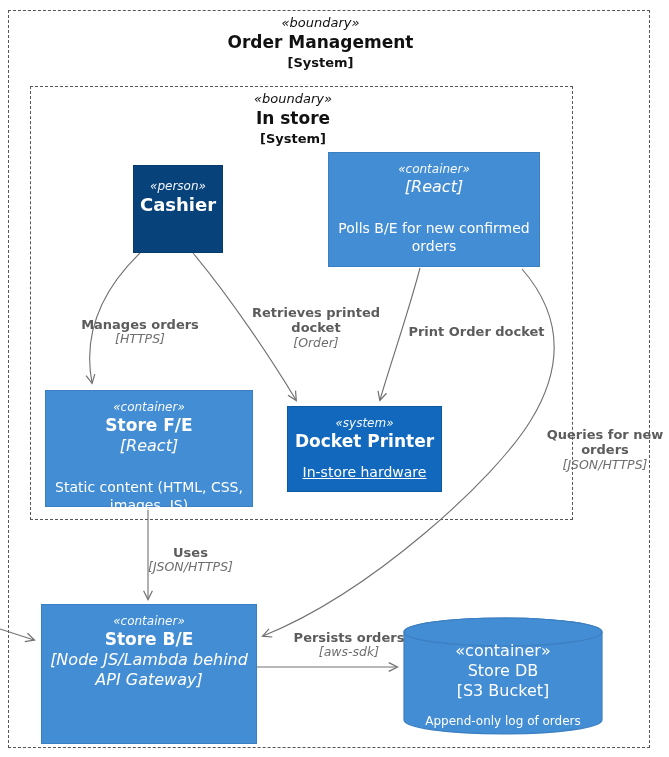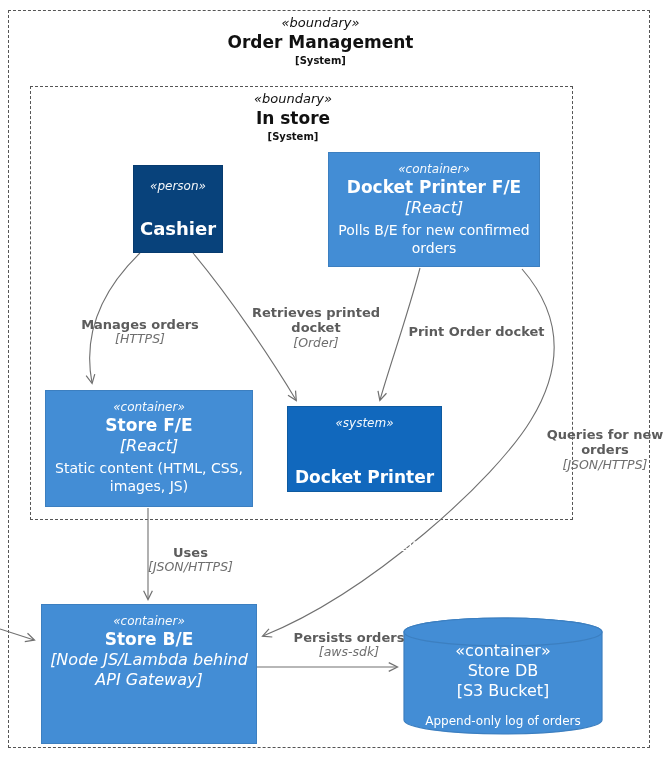--- a/index.html
+++ b/index.html
@@ -12,36 +12,36 @@
   }
   *{margin:0;padding:0;box-sizing:border-box;}
   html,body{background:var(--canvas-bg);}
   body{font-family:"DejaVu Sans","Liberation Sans",sans-serif;}
   .page{position:relative;width:669px;height:757px;background:var(--canvas-bg);overflow:hidden;}
 
   .boundary{position:absolute;border:1px dashed var(--boundary-border);background:transparent;z-index:1;}
   .b-label{position:absolute;top:3px;left:0;right:17px;text-align:center;color:var(--boundary-text);line-height:1.32;}
   .b-st{font-style:italic;font-size:13px;}
   .b-name{font-weight:bold;font-size:17px;}
-  .b-type{font-weight:bold;font-size:10px;}
+  .b-type{font-weight:bold;font-size:13px;}
 
   svg.edges{position:absolute;left:0;top:0;z-index:2;}
   svg.edges path{fill:none;stroke:var(--arrow);stroke-width:1.1px;}
 
   .node{position:absolute;z-index:3;color:var(--node-text);text-align:center;
         display:flex;flex-direction:column;align-items:center;line-height:1.25;}
   .node .st{font-style:italic;font-size:12px;opacity:.95;}
   .node .nm{font-weight:bold;font-size:17px;}
   .node .tech{font-style:italic;font-size:16px;}
-  .node .desc{font-size:14px;margin-top:4px;}
+  .node .desc{font-size:14px;margin-top:23px;}
   .node div:empty{display:none;}
   .rect{border:1px solid var(--container-border);background:var(--container-bg);padding:9px 6px 4px 6px;}
   .person{background:var(--person-bg);border-color:var(--person-border);padding-top:13px;}
   .person .nm{font-size:18px;}
-  .system{background:var(--system-bg);border-color:var(--system-border);gap:36px;}
+  .system{background:var(--system-bg);border-color:var(--system-border);}
 
   .cyl{position:absolute;z-index:3;color:var(--node-text);text-align:center;line-height:1.25;}
   .cyl svg{position:absolute;left:0;top:0;}
   .cyl .cyl-fill{fill:var(--container-bg);stroke:var(--container-border);stroke-width:1.2;}
   .cyl-text{position:absolute;left:0;right:0;top:24px;display:flex;flex-direction:column;align-items:center;}
   .cyl .desc{font-size:12px;margin-top:13px;}
 
   .elabel{position:absolute;z-index:4;text-align:center;line-height:1.18;}
   .el-main{font-weight:bold;font-size:13px;color:var(--edge-label);}
   .el-tech{font-style:italic;font-size:12.5px;color:var(--edge-tech);}
@@ -76,28 +76,27 @@
     </defs>
     <path d="M 140,253 C 104,288 82,330 92,383" marker-end="url(#vee)"></path>
     <path d="M 193,253 C 232,300 272,360 296,400" marker-end="url(#vee)"></path>
     <path d="M 420,268 C 408,314 389,368 380,400" marker-end="url(#vee)"></path>
     <path d="M 522,269 C 562,315 564,366 531,420 C 496,478 372,592 263,636" marker-end="url(#vee)"></path>
     <path d="M 148,508 L 148,599" marker-end="url(#vee)"></path>
     <path d="M 257,667 L 397,667" marker-end="url(#vee)"></path>
     <path d="M 0,629 L 34,640" marker-end="url(#vee)"></path>
   </svg>
 
-  <div class="node rect person" style="left:133px;top:165px;width:90px;height:88px;gap:24px;">
+  <div class="node rect person" style="left:133px;top:165px;width:90px;height:88px;">
     <div class="st">«person»</div>
     <div class="nm">Cashier</div>
   </div>
 
   <div class="node rect" style="left:328px;top:152px;width:212px;height:115px;">
     <div class="st">«container»</div>
-    <div class="nm">Docket Printer F/E</div>
     <div class="tech">[React]</div>
     <div class="desc">Polls B/E for new confirmed orders</div>
   </div>
 
   <div class="node rect" style="left:45px;top:390px;width:208px;height:117px;">
     <div class="st">«container»</div>
     <div class="nm">Store F/E</div>
     <div class="tech">[React]</div>
     <div class="desc">Static content (HTML, CSS, images, JS)</div>
   </div>

